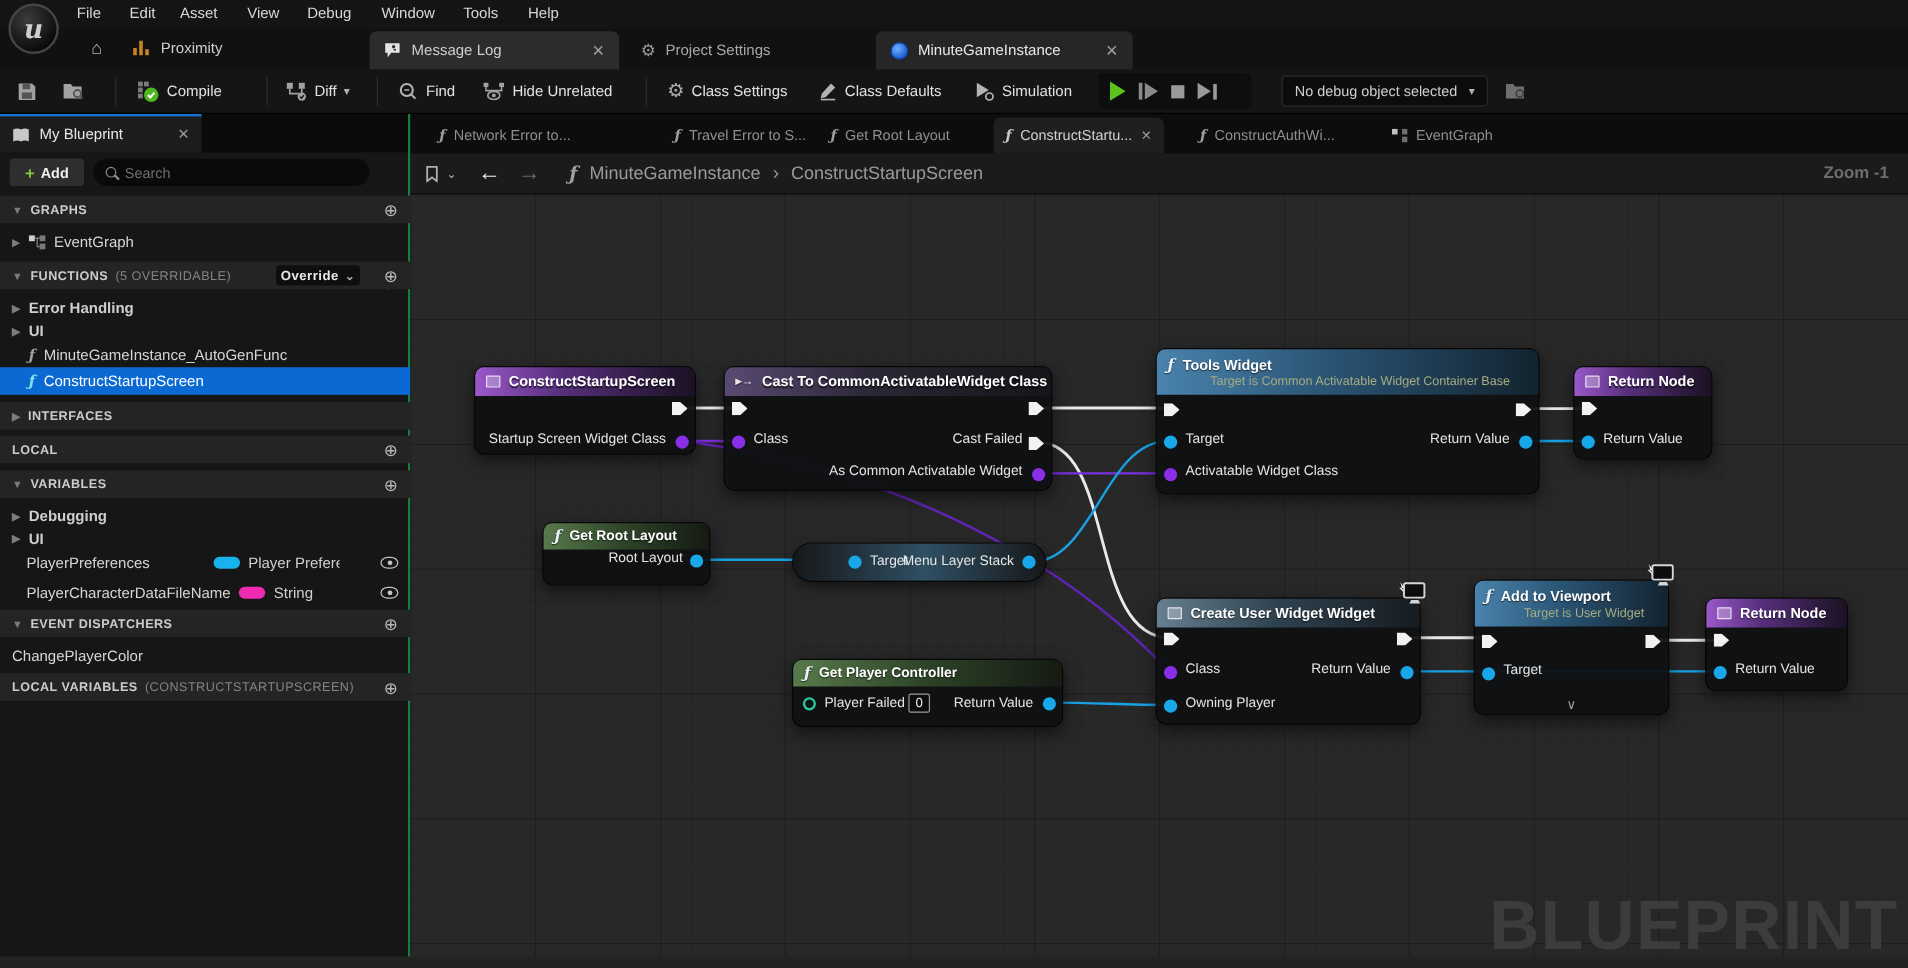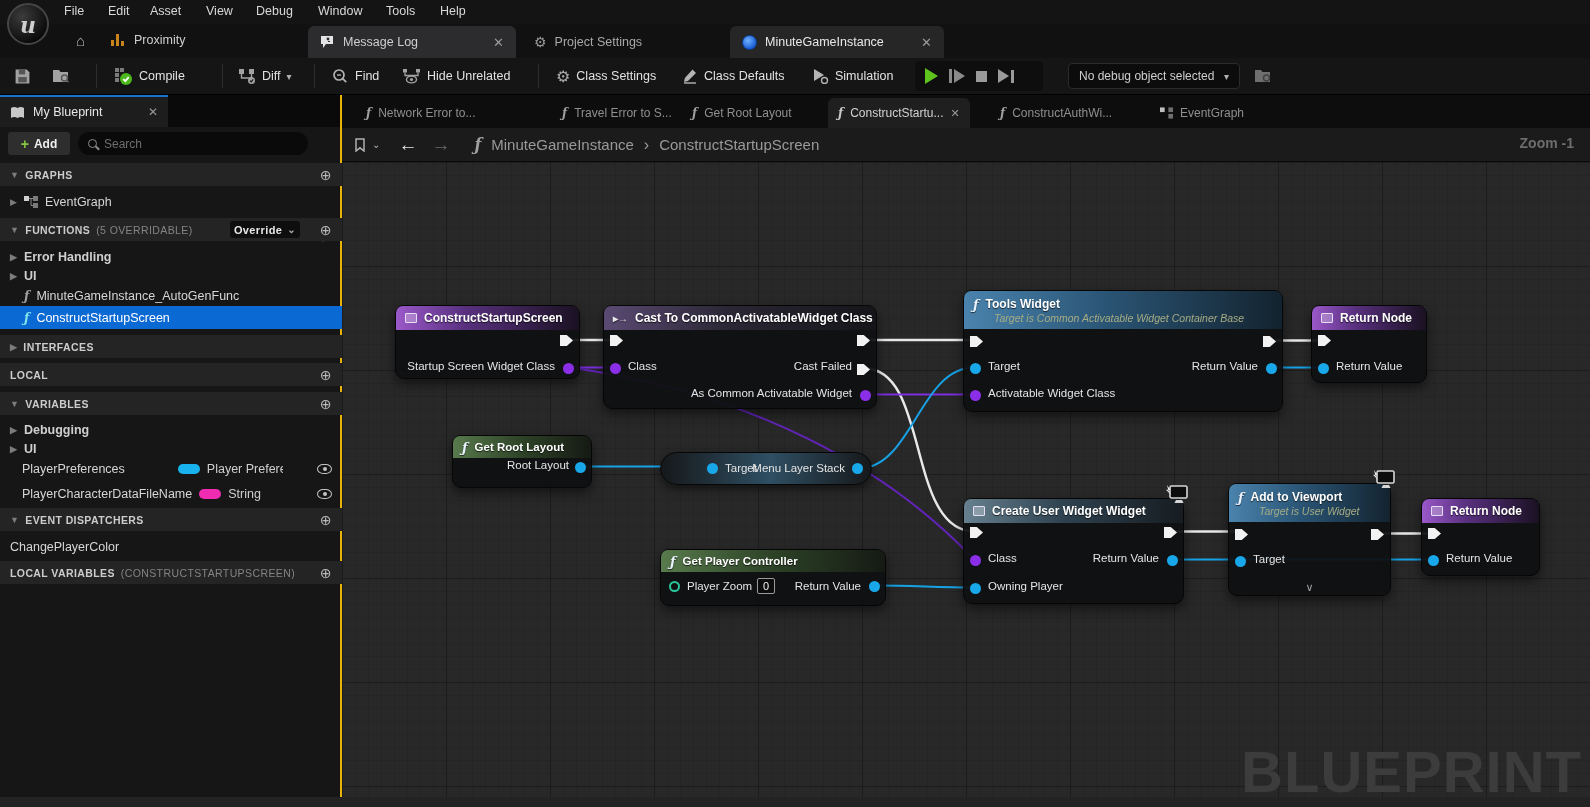--- a/index.html
+++ b/index.html
@@ -33,21 +33,21 @@
               border-radius:4px; display:flex; align-items:center; justify-content:space-between; padding:0 10px;
               font-size:12px; color:#cfcfcf; }
   .playtri { width:0; height:0; border-top:8px solid transparent; border-bottom:8px solid transparent; border-left:13px solid #5ec31d; }
   .graytri { width:0; height:0; border-top:7px solid transparent; border-bottom:7px solid transparent; border-left:11px solid #9a9a9a; }
   .stopsq { width:11px; height:11px; background:#9a9a9a; }
   .vbar { width:3px; height:13px; background:#9a9a9a; }
   #playgroup { position:absolute; left:915px; top:3px; width:128px; height:30px; background:#0e0e0e; border-radius:4px;
                display:flex; align-items:center; gap:11px; padding:0 10px; }
 
   
-  #sidebar { position:absolute; left:0; top:95px; width:342px; height:712px; background:#161616; border-right:2px solid #eab308; }
+  #sidebar { position:absolute; left:0; top:95px; width:342px; height:712px; background:#161616; border-right:2px solid #15803d; }
   #sb-tabstrip { position:absolute; left:0; top:0; width:100%; height:32px; background:#0a0a0a; }
   #sb-tab { position:absolute; left:0; top:0; width:168px; height:32px; background:#1d1d1d; border-top:2px solid #1673d0;
             display:flex; align-items:center; gap:8px; padding:0 10px; font-size:12.5px; color:#e8e8e8; }
   #add-btn { position:absolute; left:8px; top:37px; width:62px; height:23px; background:#2e2e2e; border-radius:3px;
              display:flex; align-items:center; justify-content:center; gap:5px; font-size:12px; font-weight:bold; color:#efefef; }
   #sb-search { position:absolute; left:78px; top:37px; width:230px; height:23px; background:#0a0a0a; border-radius:12px;
                display:flex; align-items:center; gap:7px; padding:0 10px; }
   #sb-search input { background:transparent; border:none; outline:none; color:#cfcfcf; font-size:12px; width:170px; font-family:inherit; }
   #sb-search input::placeholder { color:#6f6f6f; }
   .mag { width:9px; height:9px; border:1.6px solid #8a8a8a; border-radius:50%; position:relative; flex:0 0 auto; }
@@ -91,21 +91,21 @@
   #wires { position:absolute; left:0; top:0; width:1590px; height:807px; z-index:1; pointer-events:none; }
 
   
   .node { position:absolute; z-index:2; background:rgba(15,16,18,.94); border:1.5px solid #060606; border-radius:9px;
           box-shadow:0 5px 12px rgba(0,0,0,.5); }
   .nhead { height:24px; border-radius:7px 7px 0 0; display:flex; align-items:center; gap:7px; padding:0 9px;
            font-size:12px; font-weight:bold; color:#fff; text-shadow:0 1px 1px rgba(0,0,0,.7); white-space:nowrap; }
   .nhead2 { height:38px; border-radius:7px 7px 0 0; display:flex; flex-direction:column; justify-content:center; padding:0 9px;
             white-space:nowrap; }
   .nh-title { display:flex; align-items:center; gap:7px; font-size:12px; font-weight:bold; color:#fff; text-shadow:0 1px 1px rgba(0,0,0,.7); }
-  .nh-sub { font-size:10.5px; font-style:italic; color:#a6ac83; padding-left:21px; }
+  .nh-sub { font-size:10.5px; color:#a6ac83; padding-left:21px;text-align:center; }
   .hd-purple { background:linear-gradient(90deg,#9a58c9 0%,#58307e 38%,#1a1122 100%); }
   .hd-cast { background:linear-gradient(90deg,#5a4a73 0%,#2b2735 45%,#151519 100%); }
   .hd-blue { background:linear-gradient(90deg,#4a83ad 0%,#2a5474 45%,#13232f 100%); }
   .hd-green { background:linear-gradient(90deg,#587a4c 0%,#2d4227 50%,#151a13 100%); }
   .sqicon { width:12px; height:10px; border:1.5px solid #e6def2; background:rgba(255,255,255,.28); border-radius:1px; flex:0 0 auto; }
   .fic { font-family:"DejaVu Serif", serif; font-style:italic; font-weight:bold; color:#eaf4ff; font-size:13px; }
   .pin { position:absolute; }
   .pexec { width:13px; height:13px; background:#f2f2f2; clip-path:polygon(0 8%,52% 8%,100% 50%,52% 92%,0 92%); }
   .pdot { width:11px; height:11px; border-radius:50%; }
   .phollow { width:11px; height:11px; border-radius:50%; border:2.4px solid #29c79e; background:transparent; }
@@ -525,21 +525,21 @@
     <span class="pl" style="right:26px;top:9px">Menu Layer Stack</span>
     <span class="pin pdot" style="right:8px;top:10px;background:#18a7e8"></span>
   </div>
 
   <div class="node" style="left:660px;top:549px;width:226px;height:57px">
     <div class="nhead hd-green" style="height:22px;font-size:11.5px">
       <span class="fic">ƒ</span>
       <span>Get Player Controller</span>
     </div>
     <span class="pin phollow" style="left:8px;top:31px"></span>
-    <span class="pl" style="left:26px;top:30px">Player Zoom</span>
+    <span class="pl" style="left:26px;top:30px">Player Failed</span>
     <span class="valbox" style="left:96px;top:28px">0</span>
     <span class="pl" style="right:24px;top:30px">Return Value</span>
     <span class="pin pdot" style="right:5px;top:31px;background:#18a7e8"></span>
   </div>
 
   <div class="node" style="left:963px;top:498px;width:221px;height:106px">
     <span class="monitor">
       <svg width="26" height="22" viewBox="0 0 26 22">
         <rect x="6" y="2" width="17" height="12" rx="1.5" fill="#0d0d0d" stroke="#d6d6d6" stroke-width="1.6"></rect>
         <path d="M12 16h6l1.5 3h-9z" fill="#d6d6d6"></path>

